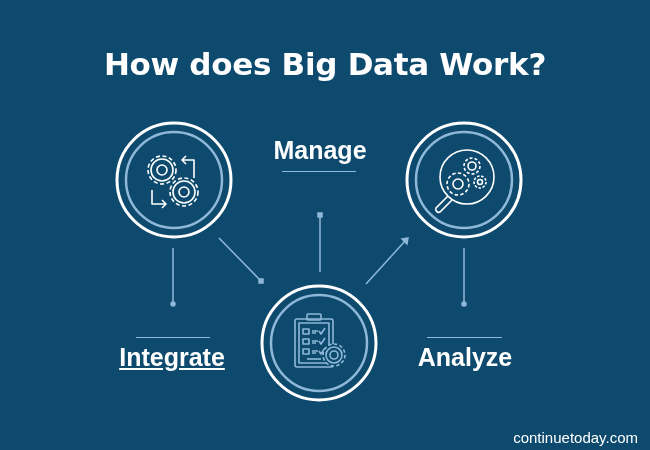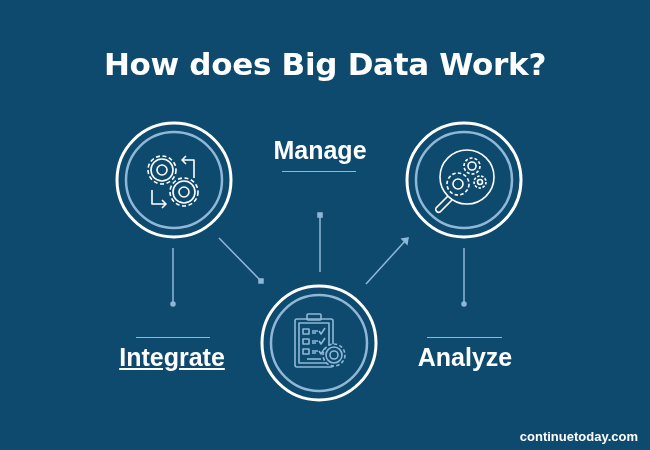--- a/index.html
+++ b/index.html
@@ -17,21 +17,21 @@
     }
     .stage-label {
       position: absolute; color: #ffffff; font-weight: bold;
       font-size: 25px; text-align: center; width: 160px;
     }
     .divider {
       position: absolute; height: 1px; background: #8fb8d8;
     }
     .footer {
       position: absolute; right: 12px; top: 429px;
-      color: #ffffff; font-weight: bold; font-size: 13px;
+      color: #ffffff; font-weight: normal; font-size: 15px;
     }
     svg.overlay { position: absolute; left: 0; top: 0; }
   </style>
 </head>
 <body>
 
 <div class="title">How does Big Data Work?</div>
 
 <svg class="overlay" width="650" height="450" viewBox="0 0 650 450">
 

